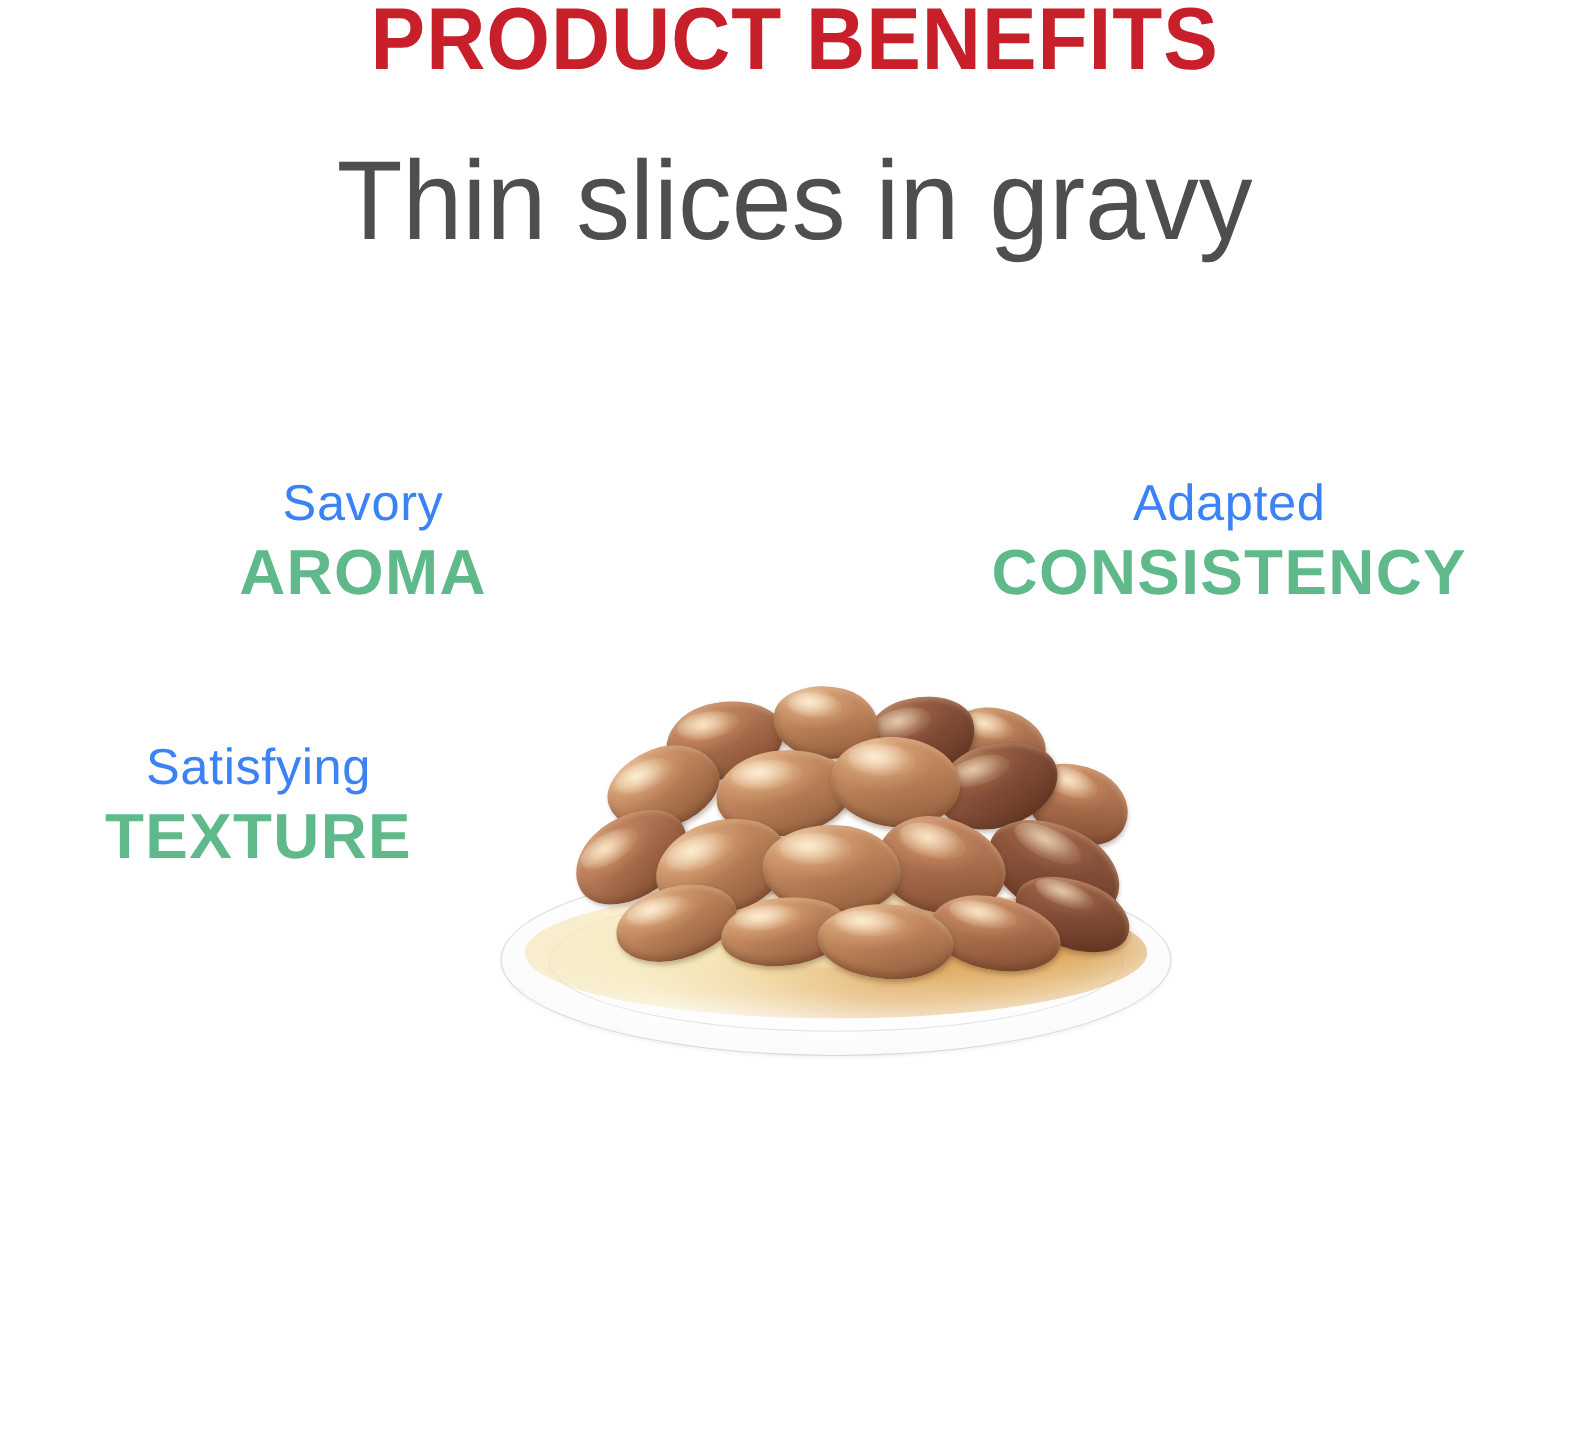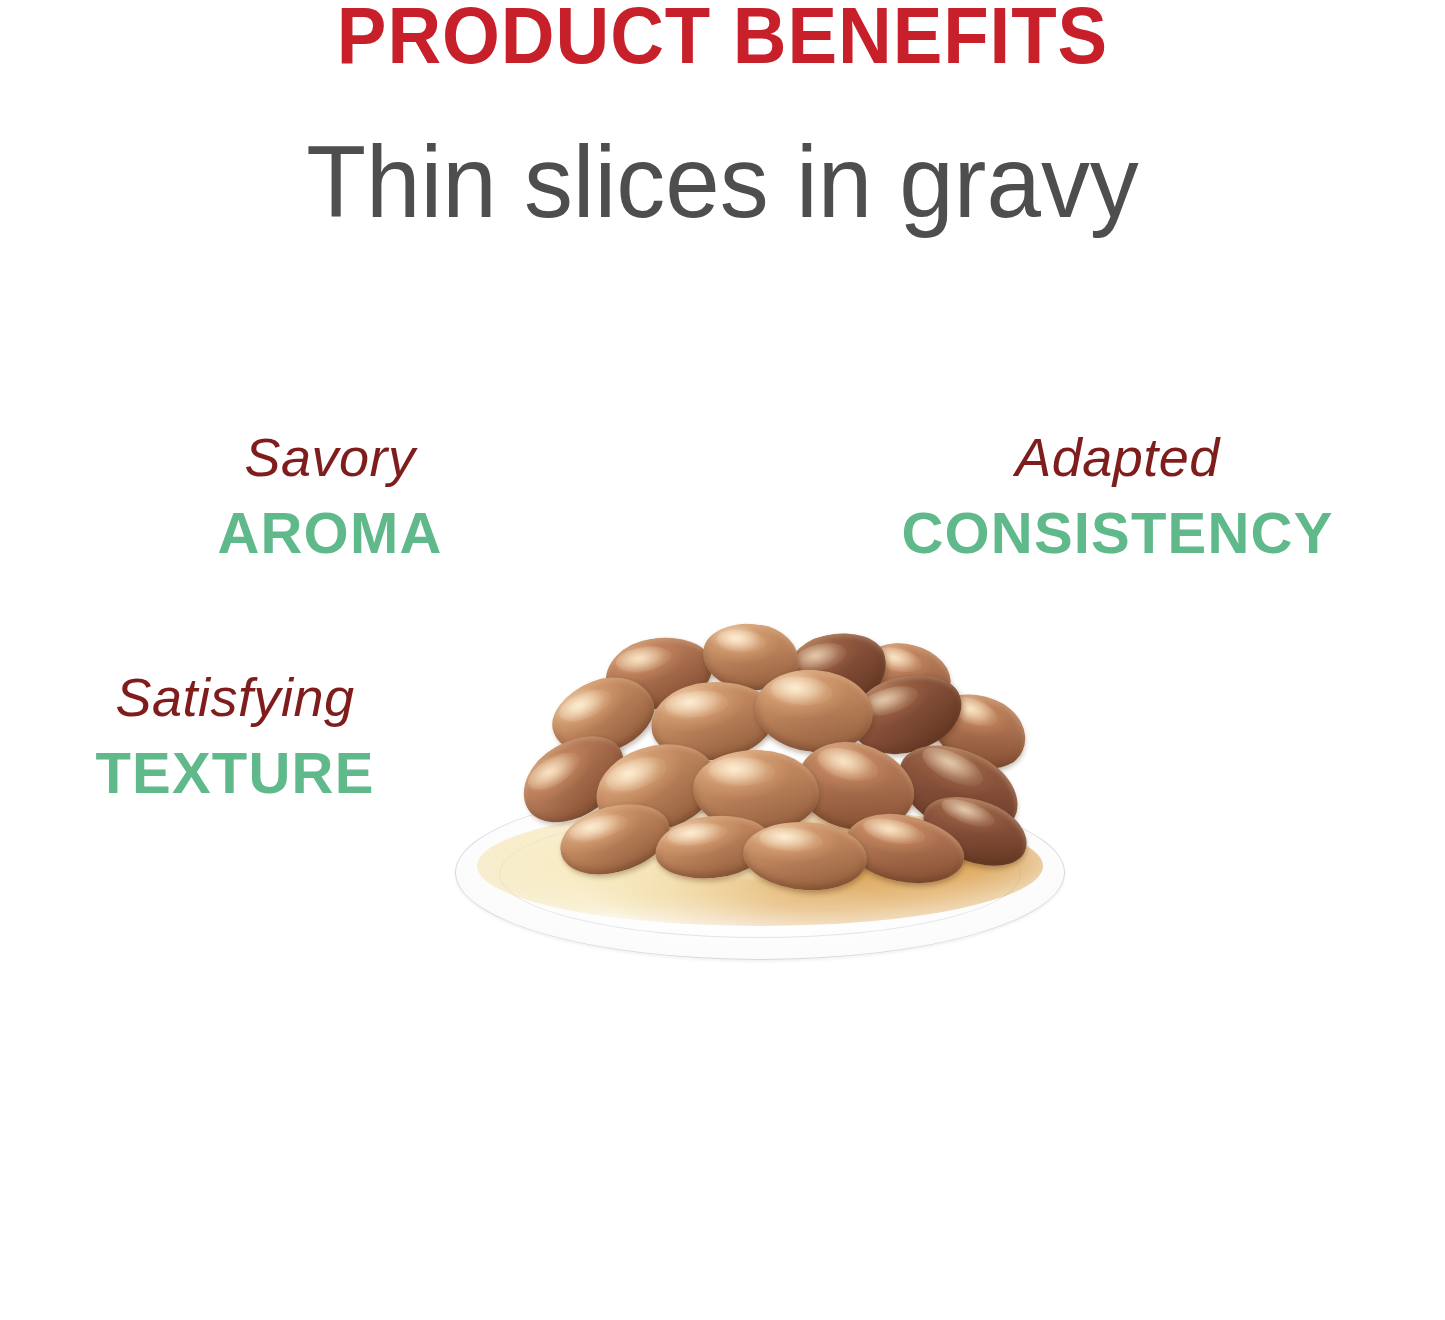--- a/index.html
+++ b/index.html
@@ -61,36 +61,35 @@
   }
 
   
   .benefit {
     position: absolute;
     white-space: nowrap;
   }
   .benefit .adj {
     display: block;
     font-family: "Liberation Sans", sans-serif;
-    font-style: italic;
     font-weight: 300;
-    font-size: 54px;
+    font-size: 46px;
     line-height: 58px;
-    color: #7f1d1d;
+    color: #3b82f6;
     letter-spacing: 0.5px;
   }
   .benefit .noun {
     display: block;
     font-family: "Liberation Sans", sans-serif;
     font-weight: bold;
     font-size: 58px;
     line-height: 62px;
     color: #5FB98A;
     letter-spacing: 1.2px;
-    margin-top: 16px;
+    margin-top: 4px;
   }
 
   .benefit.b-aroma {
     left: 0;
     top: 428px;
     width: 660px;
     text-align: center;
   }
   .benefit.b-consistency {
     left: 790px;

